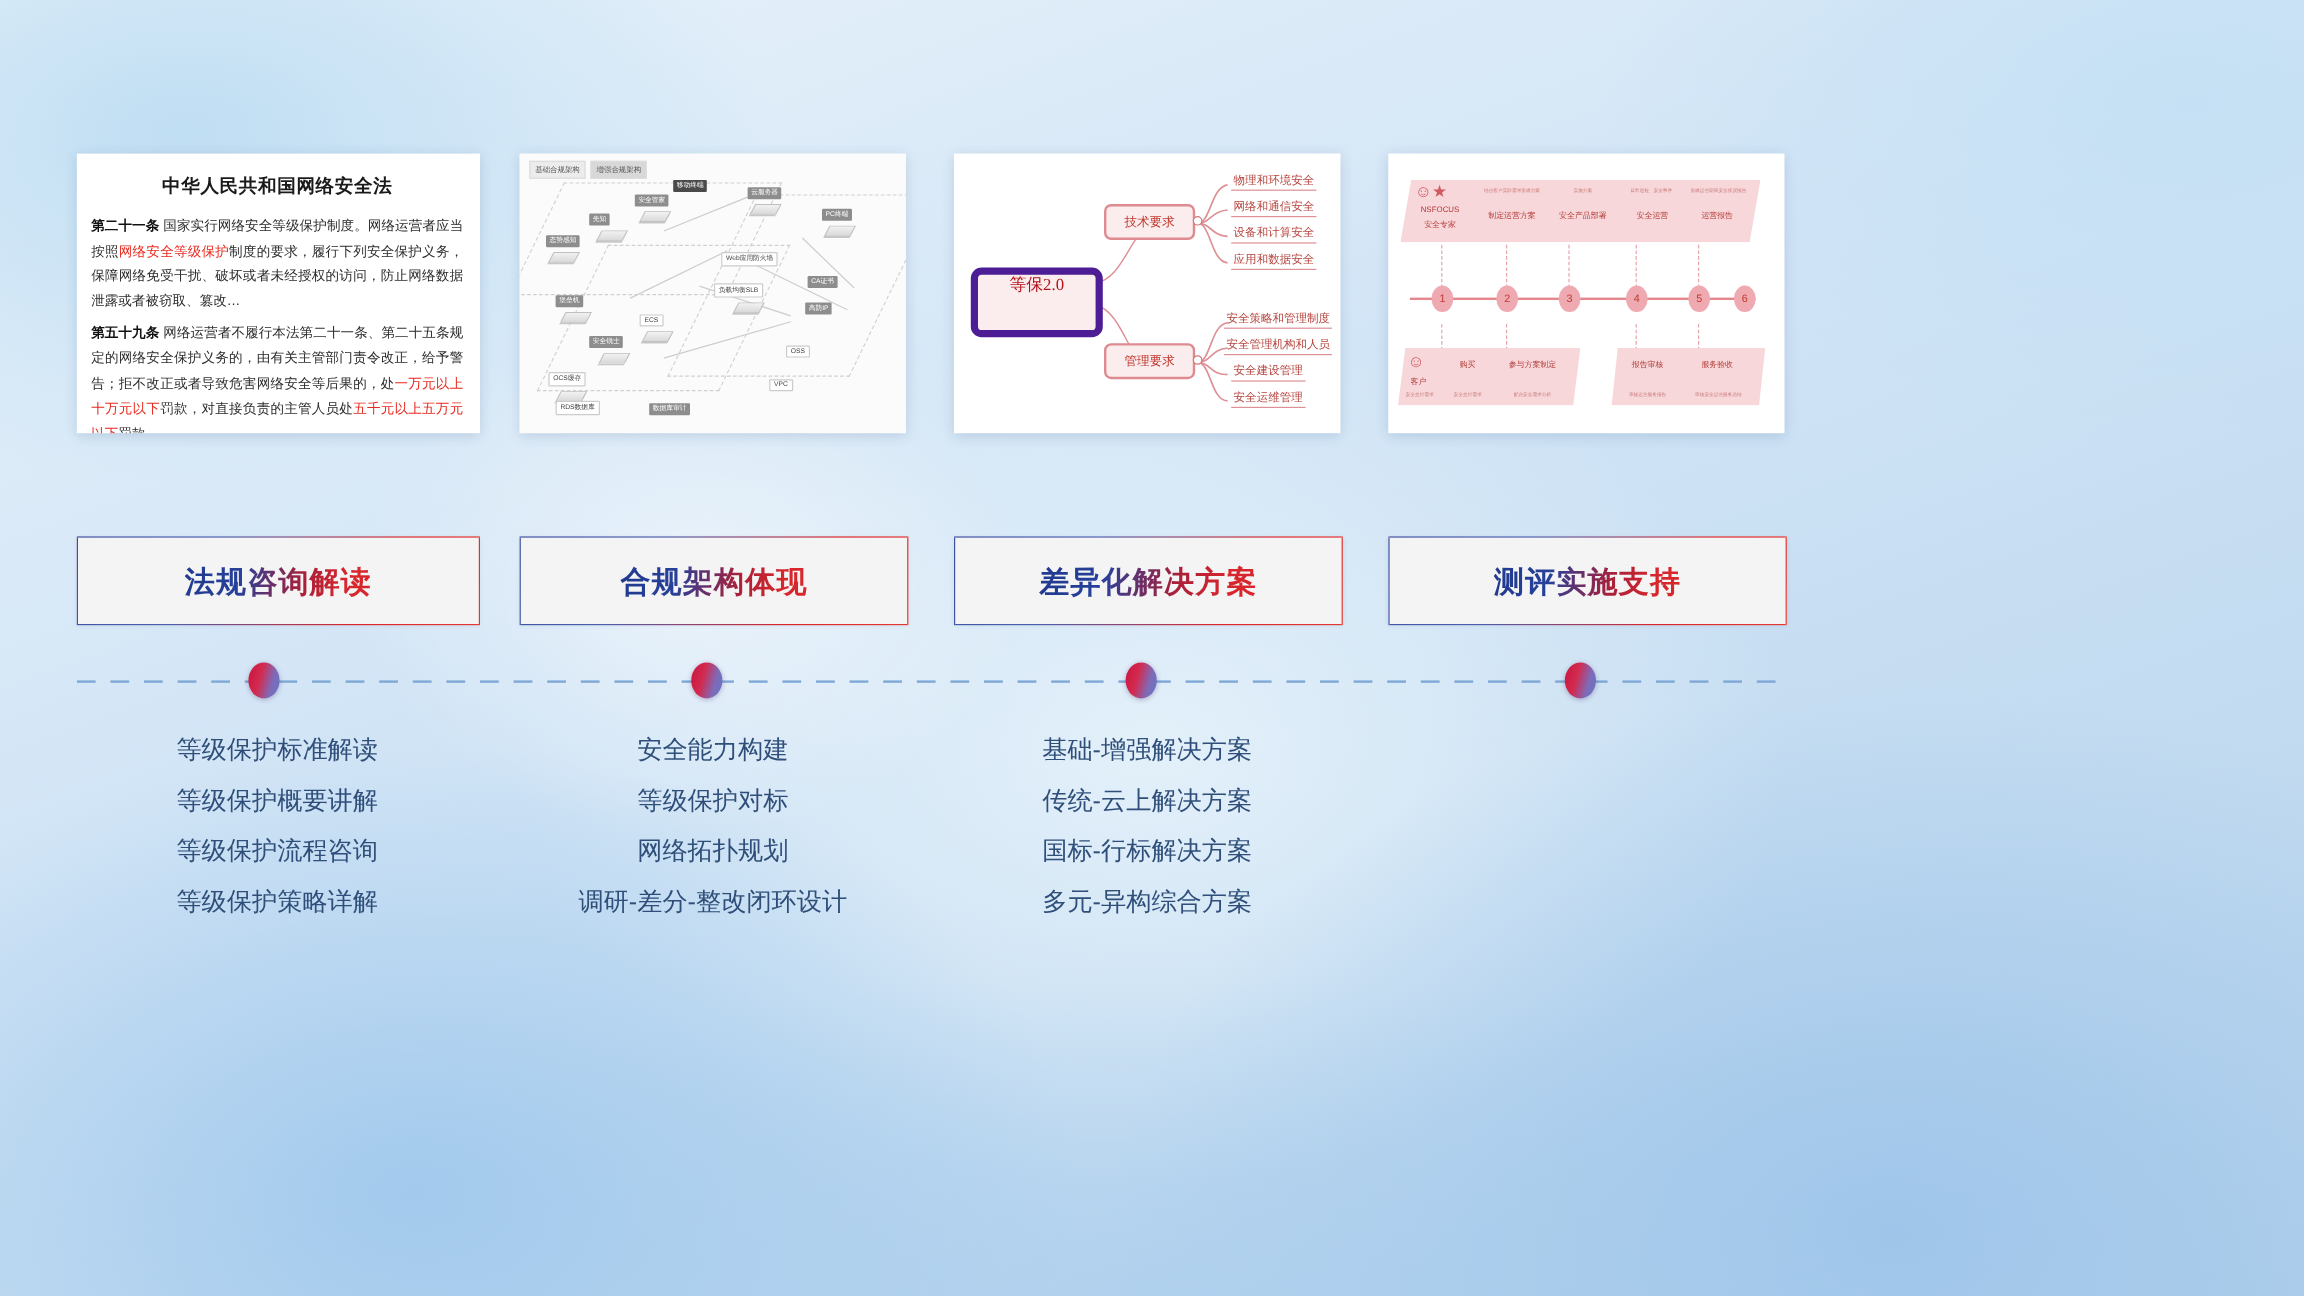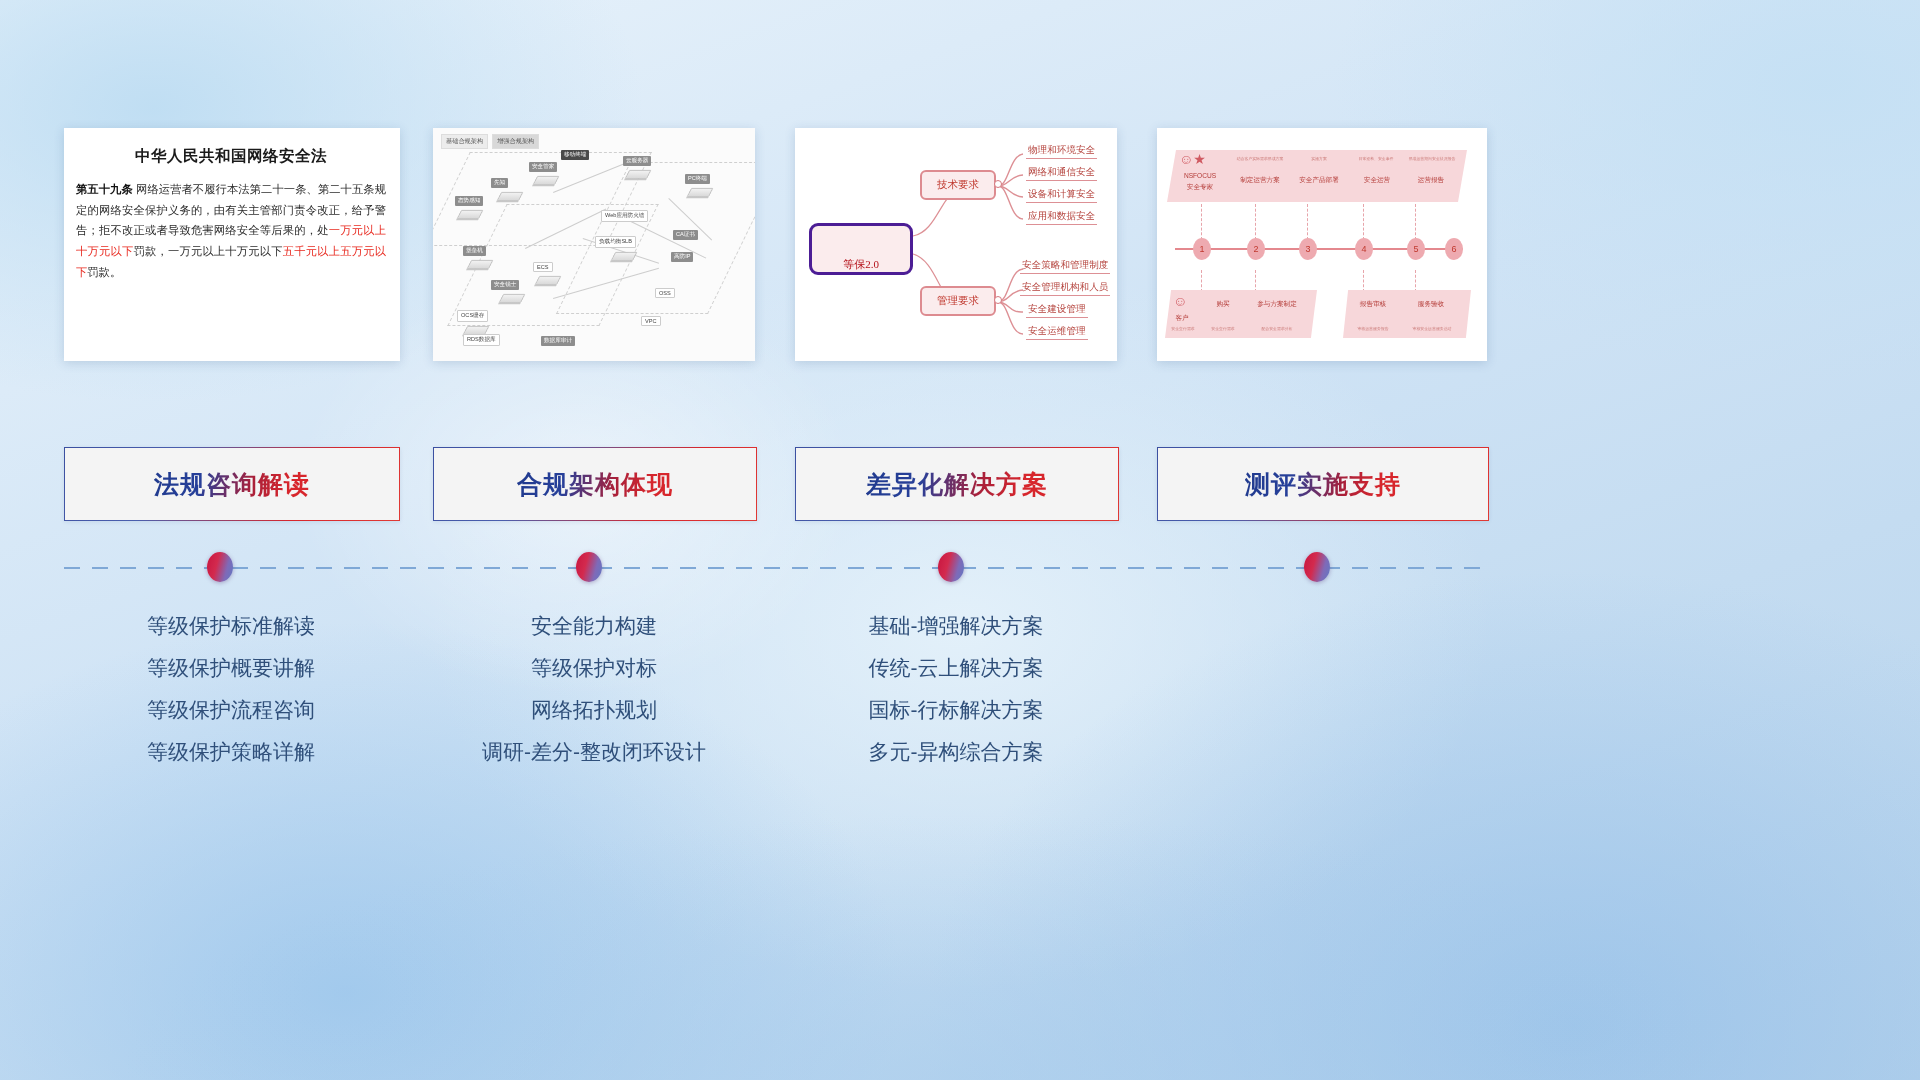--- a/index.html
+++ b/index.html
@@ -51,23 +51,23 @@
   .node{position:absolute;font-size:5.6px;color:#333;white-space:nowrap;}
   .node .lbl{background:#8d8d8d;color:#fff;padding:1px 3px;border-radius:1px;display:inline-block;}
   .node .lbl.w{background:#fff;color:#444;border:1px solid #ccc;}
   .box3d{width:20px;height:11px;background:linear-gradient(180deg,#f2f2f2,#d9d9d9);
     border:1px solid #bfbfbf;transform:skewX(-28deg) scaleY(.68);box-shadow:0 2px 0 #c8c8c8;}
   .line{position:absolute;background:#cdcdcd;height:1px;transform-origin:0 0;}
 
   
   .mind{position:relative;width:100%;height:100%;background:#fff;}
   .mm-root{position:absolute;left:14px;top:95px;width:98px;height:46px;
-    background:#fbeced;border:3px solid #4c1d95;border-radius:9px;
-    display:flex;align-items:flex-end;justify-content:center;
-    color:#b5121b;font-size:11px;font-family:"Liberation Serif","DejaVu Serif",serif;}
+    background:#fbeced;border:6px solid #4c1d95;border-radius:9px;
+    display:flex;align-items:flex-start;justify-content:center;
+    color:#b5121b;font-size:14px;font-family:"Liberation Serif","DejaVu Serif",serif;}
   .mm-mid{position:absolute;width:72px;height:26px;background:#fbeced;border:2px solid #dd8b90;
     border-radius:6px;display:flex;align-items:center;justify-content:center;
     color:#c0392f;font-size:10.5px;font-family:"Liberation Serif","DejaVu Serif",serif;}
   #mmTech{left:125px;top:42px;}
   #mmMgmt{left:125px;top:158px;}
   .mm-leaf{position:absolute;font-size:9.6px;color:#b5443e;white-space:nowrap;
     font-family:"Liberation Serif","DejaVu Serif",serif;
     border-bottom:1.6px solid #dd9095;padding:0 2px 1px 2px;}
   .mm-dot{position:absolute;width:6px;height:6px;border:1.4px solid #d4777e;border-radius:50%;background:#fff;}
 
@@ -123,21 +123,24 @@
 <body>
 
 <div class="bg-wash"></div>
 
 <div class="cards">
 
   <div class="card" id="card1">
     <div class="law">
       <h2>中华人民共和国网络安全法</h2>
       <p>
-        <b>第五十九条</b><span> 网络运营者不履行本法第二十一条、第二十五条规定的网络安全保护义务的，由有关主管部门责令改正，给予警告；拒不改正或者导致危害网络安全等后果的，处</span><span class="red">一万元以上十万元以下</span><span>罚款，一万元以上十万元以下</span><span class="red">五千元以上五万元以下</span><span>罚款。</span>
+        <b>第二十一条</b><span> 国家实行网络安全等级保护制度。网络运营者应当按照</span><span class="red">网络安全等级保护</span><span>制度的要求，履行下列安全保护义务，保障网络免受干扰、破坏或者未经授权的访问，防止网络数据泄露或者被窃取、篡改…</span>
+      </p>
+      <p>
+        <b>第五十九条</b><span> 网络运营者不履行本法第二十一条、第二十五条规定的网络安全保护义务的，由有关主管部门责令改正，给予警告；拒不改正或者导致危害网络安全等后果的，处</span><span class="red">一万元以上十万元以下</span><span>罚款，对直接负责的主管人员处</span><span class="red">五千元以上五万元以下</span><span>罚款。</span>
       </p>
     </div>
   </div>
 
   <div class="card" id="card2">
     <div class="arch">
       <div class="tabs">
         <span>基础合规架构</span>
         <span class="sel">增强合规架构</span>
       </div>

